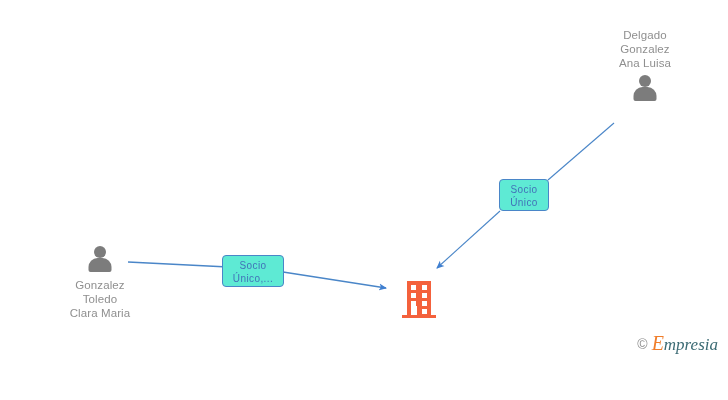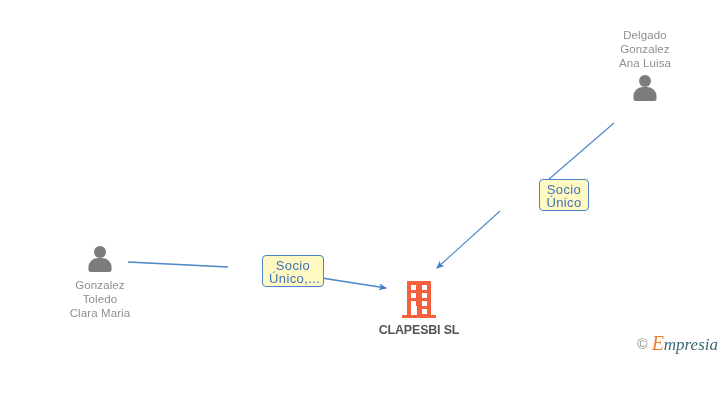--- a/index.html
+++ b/index.html
@@ -116,30 +116,29 @@
     letter-spacing: -0.2px;
     margin-top: 2px;
     white-space: nowrap;
   }
 
   
   .edge-label {
     position: absolute;
     border: 1px solid #4a86c8;
     border-radius: 4px;
-    background: #fef9c3;
+    background: #5eead4;
     color: #4272b8;
-    font-size: 13px;
+    font-size: 10px;
     line-height: 13px;
     text-align: center;
     padding: 3px 6px;
     box-sizing: border-box;
     white-space: pre-line;
     letter-spacing: 0.4px;
-    margin-left: 40px;
   }
 
   
   #watermark {
     position: absolute;
     right: 10px;
     bottom: 6px;
     display: flex;
     align-items: center;
     gap: 4px;
@@ -210,21 +209,20 @@
       <div class="win" style="left:10px; top:6px;"></div>
       <div class="win" style="left:21px; top:6px;"></div>
       <div class="win" style="left:10px; top:14px;"></div>
       <div class="win" style="left:21px; top:14px;"></div>
       <div class="win" style="left:10px; top:22px;"></div>
       <div class="win" style="left:21px; top:22px;"></div>
       <div class="win" style="left:21px; top:30px;"></div>
       <div class="door"></div>
       <div class="bld-base"></div>
     </div>
-    <div class="company-name">CLAPESBI SL</div>
   </div>
 
   <div class="edge-label" style="left:222px; top:255px; width:62px; height:32px;">Socio
 Único,...</div>
 
   <div class="edge-label" style="left:499px; top:179px; width:50px; height:32px;">Socio
 Único</div>
 
   <div id="watermark">
     <span class="copy">©</span>

